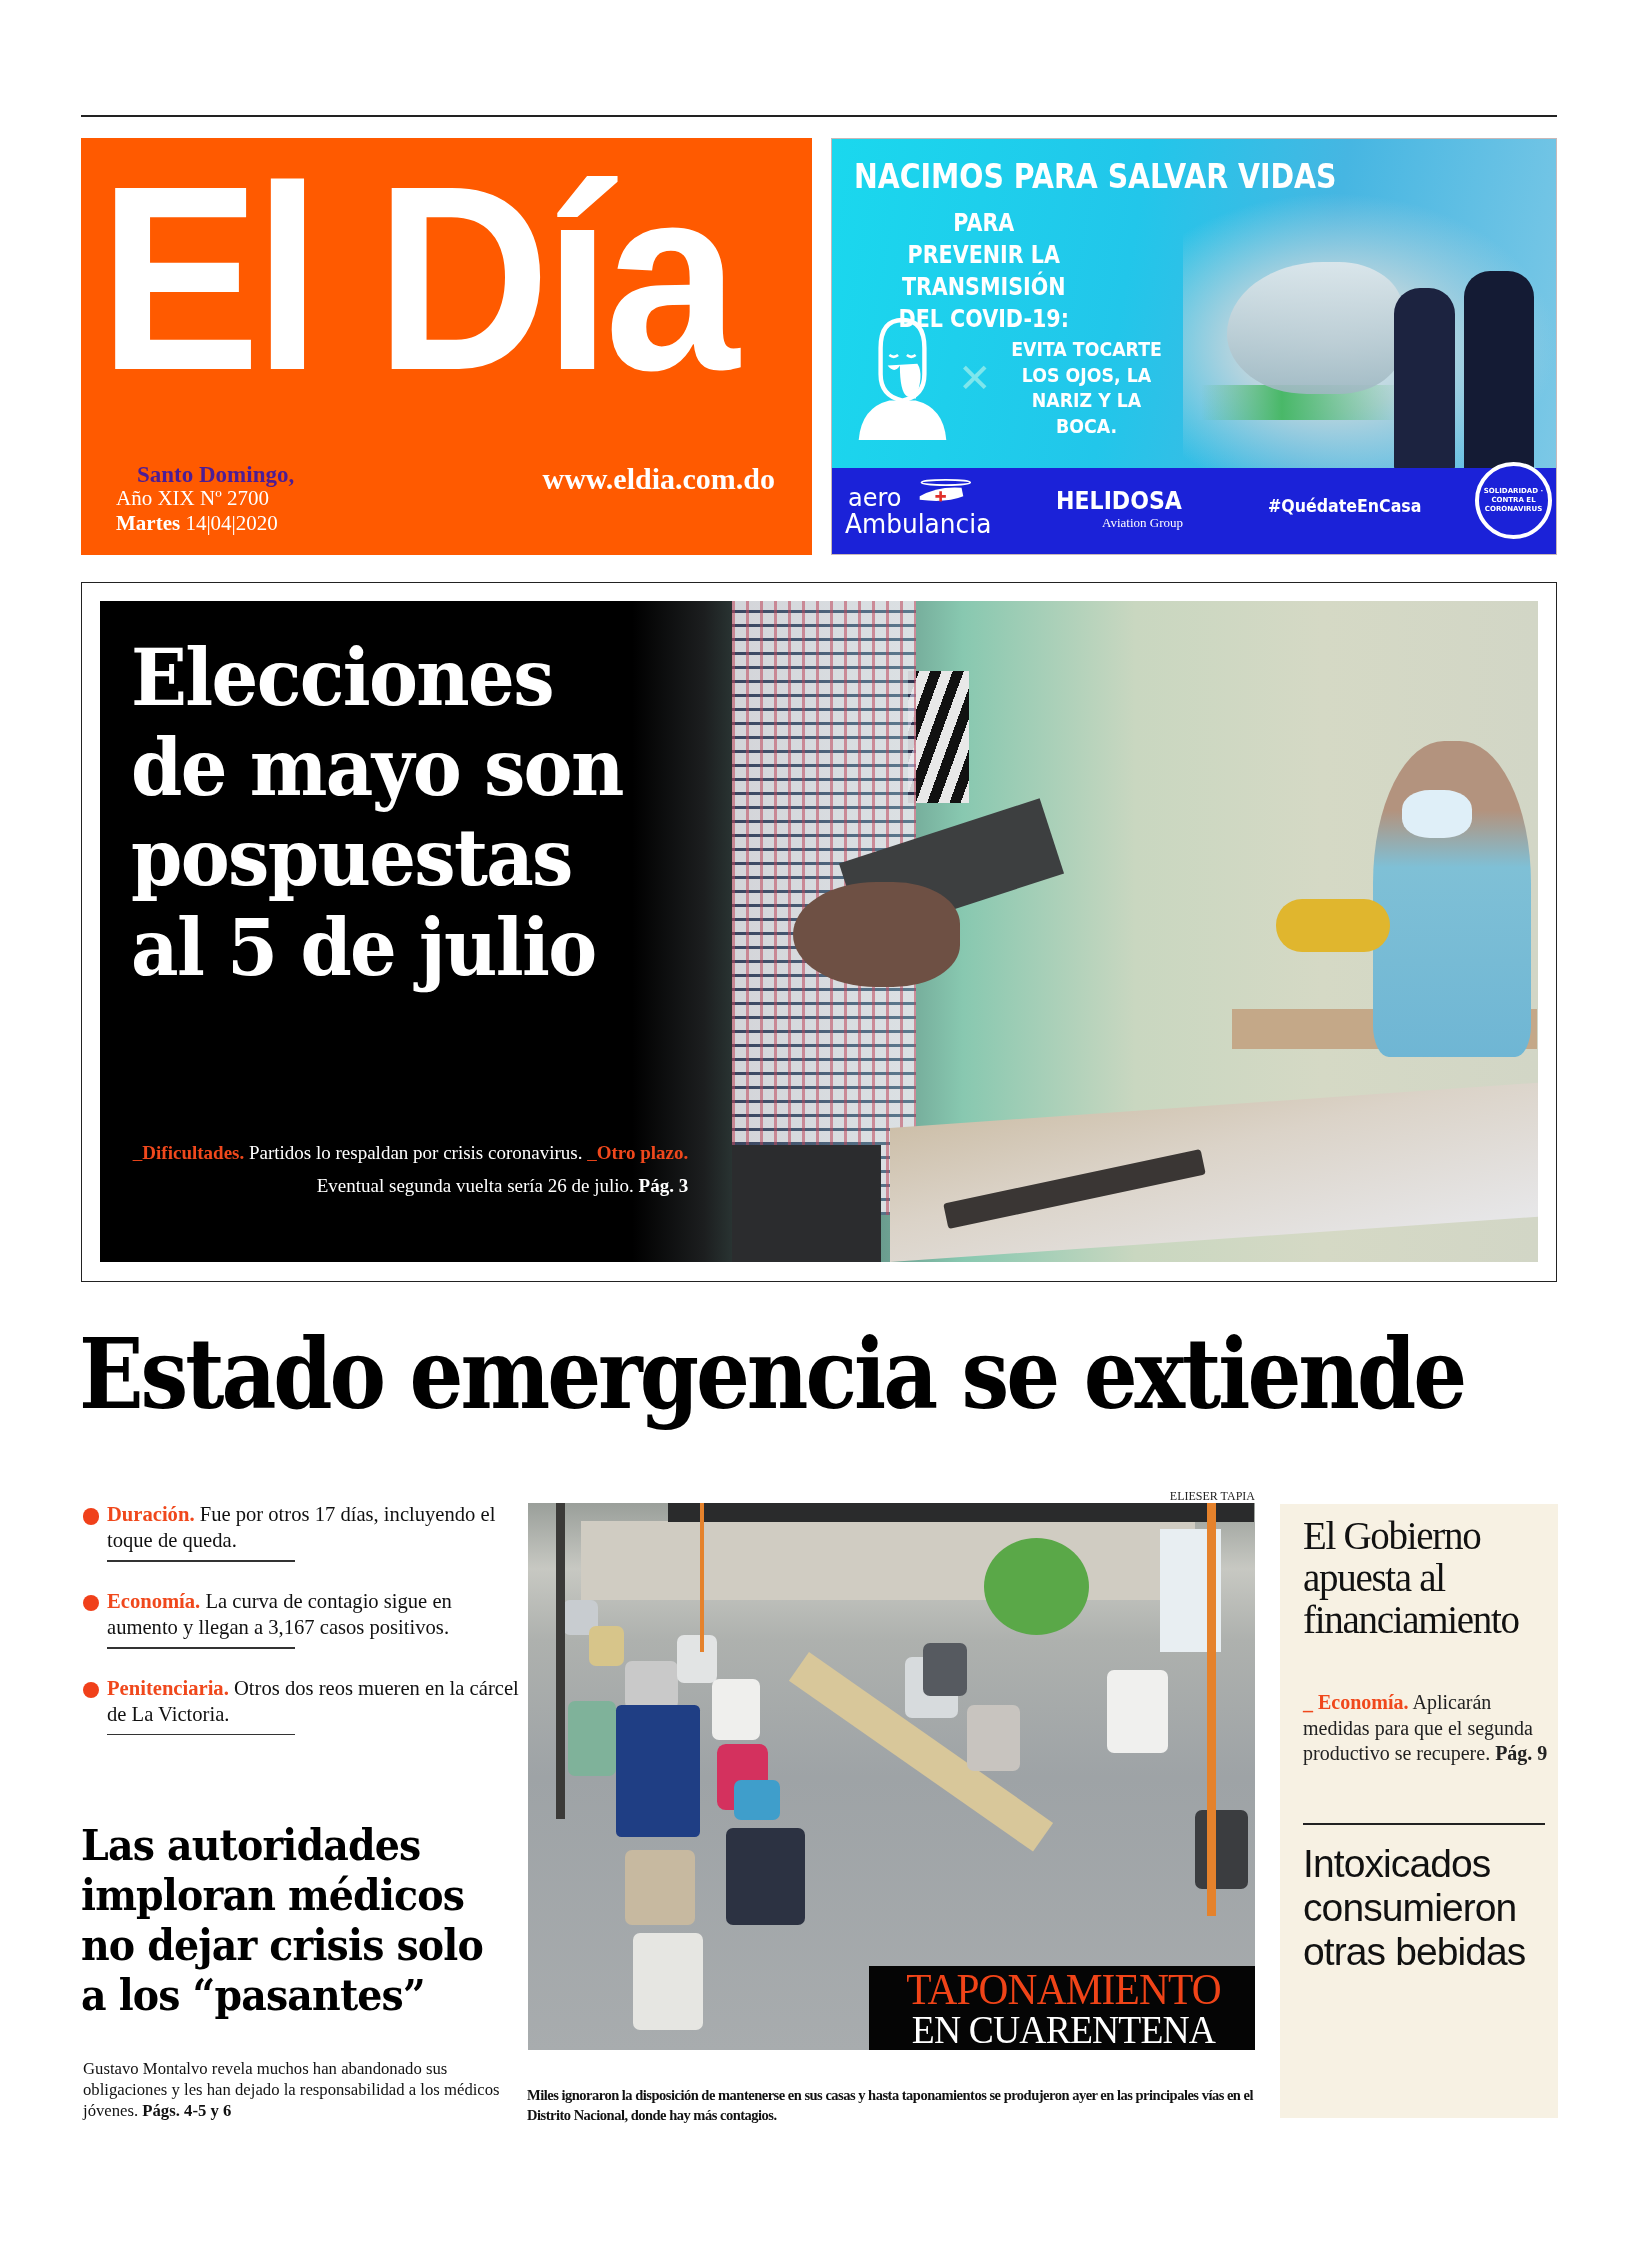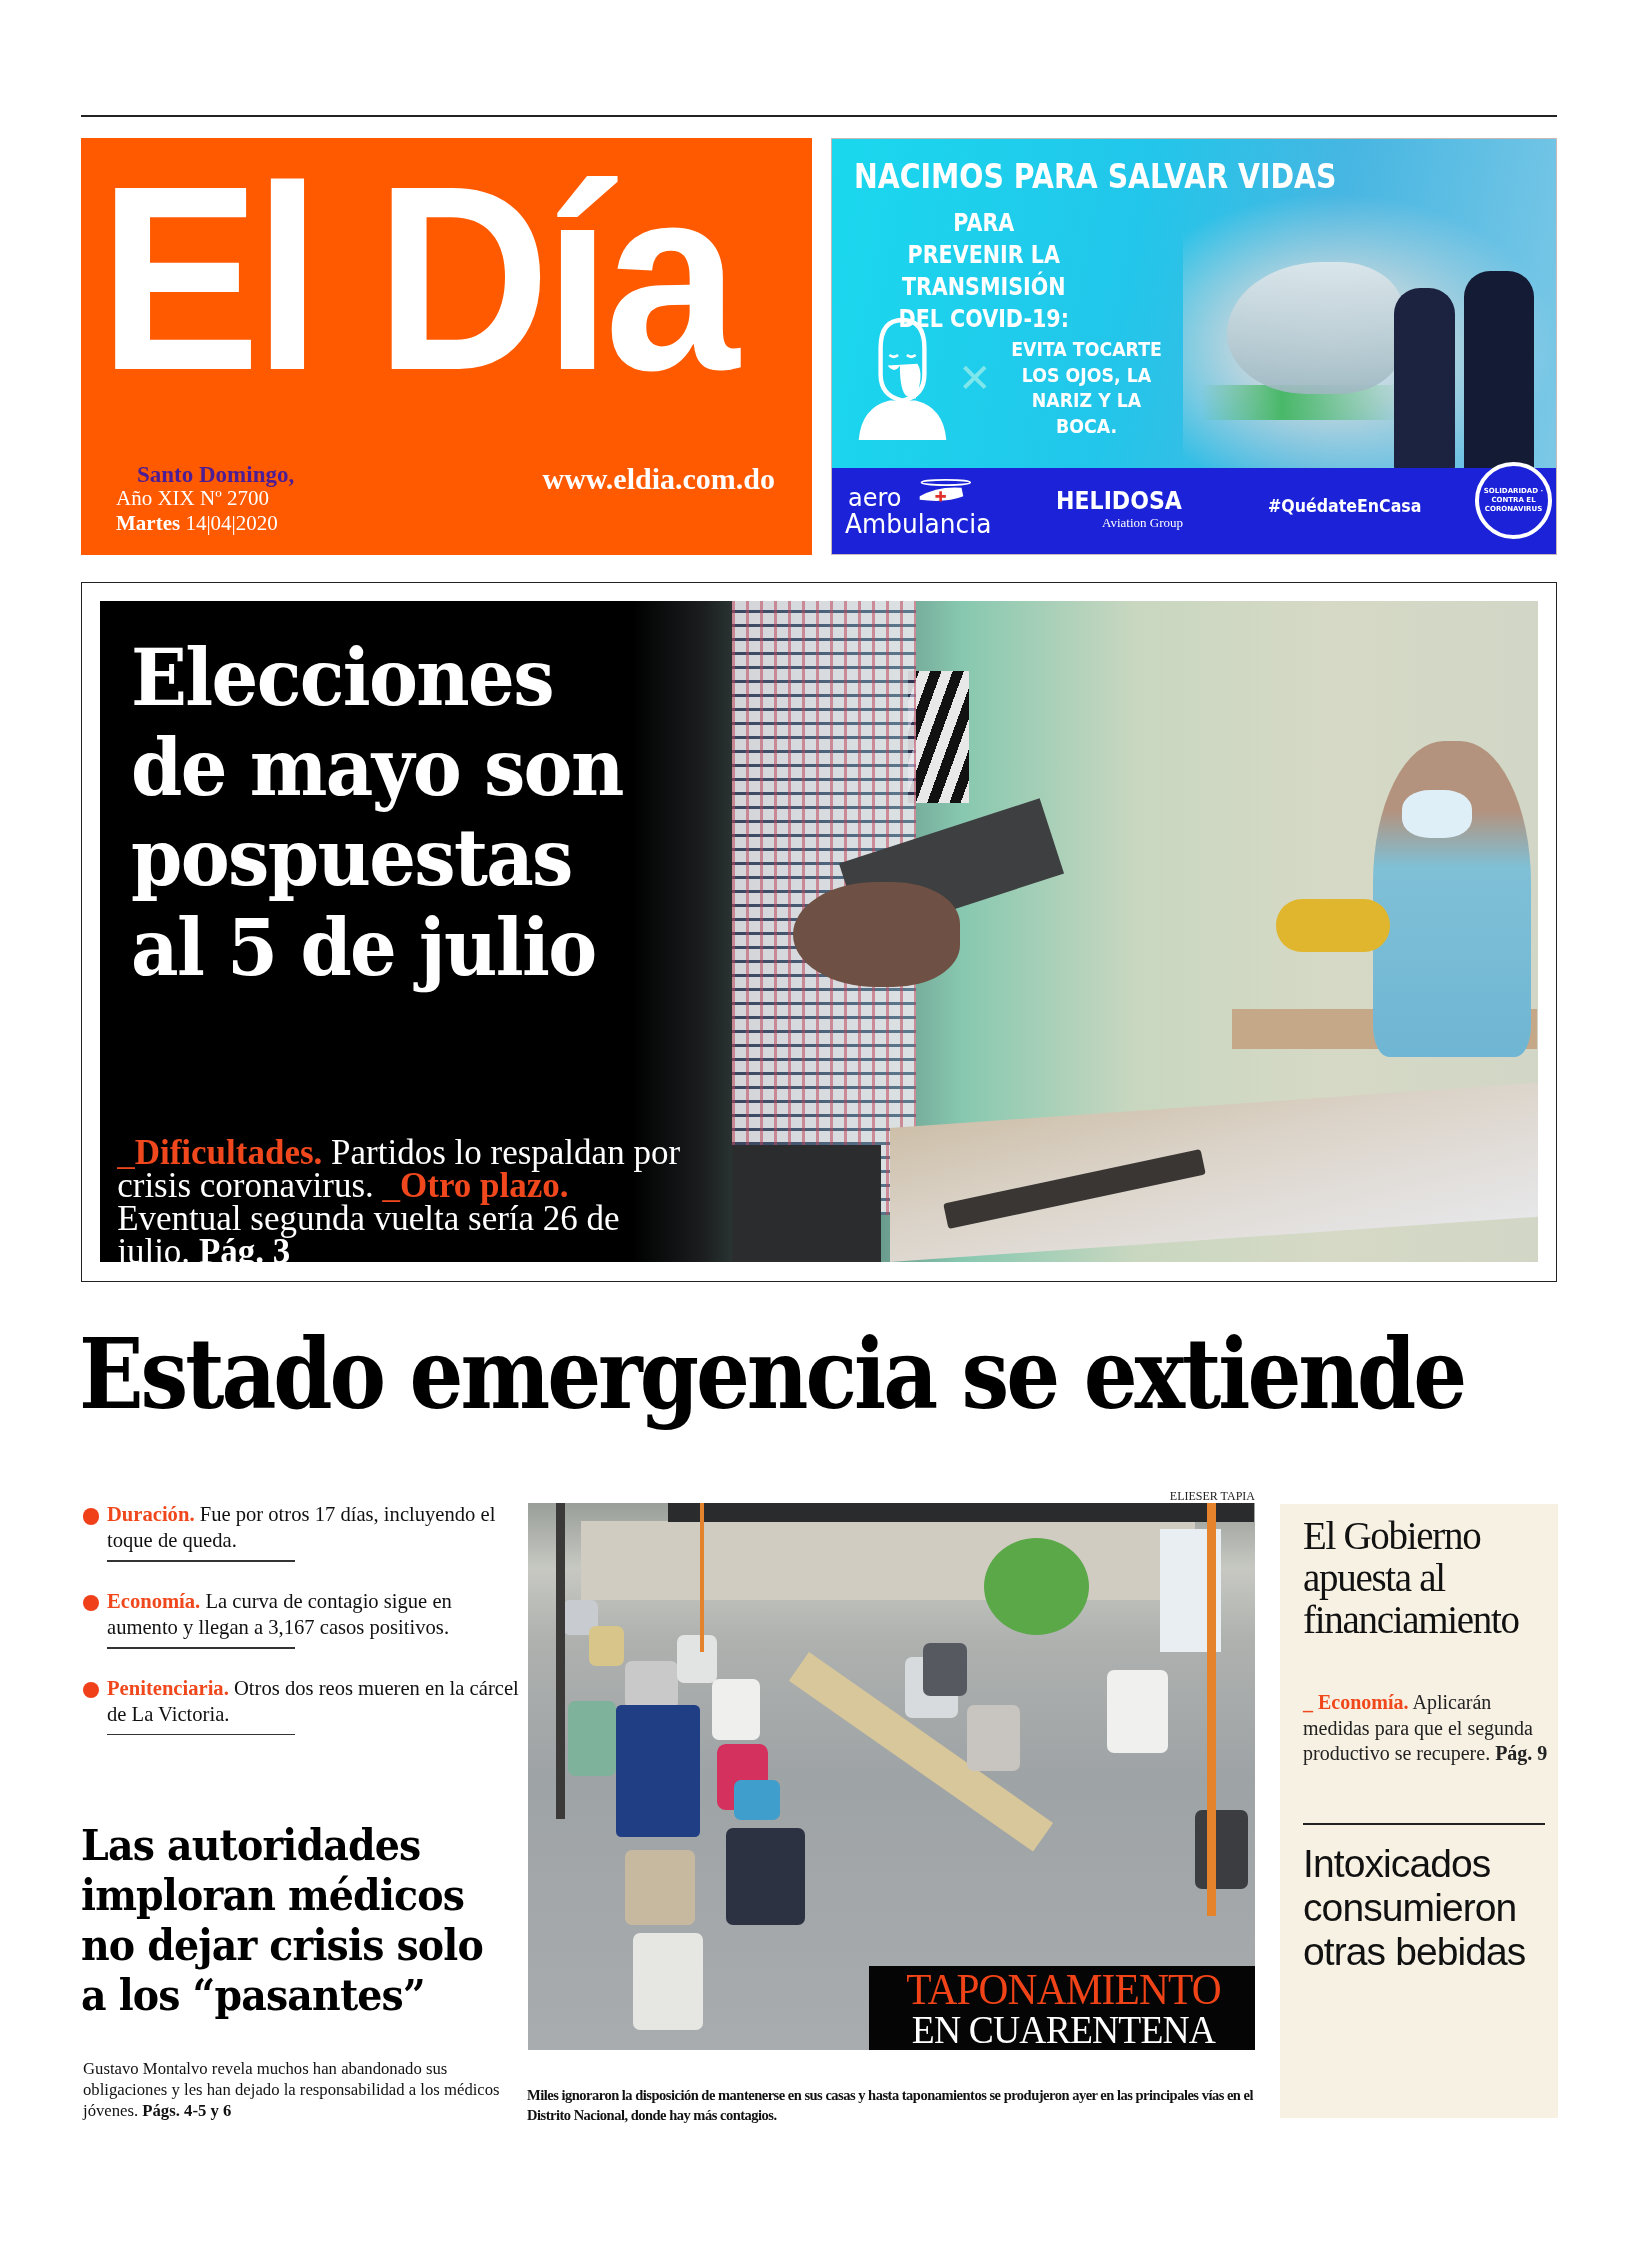--- a/index.html
+++ b/index.html
@@ -56,21 +56,21 @@
   #ep-ballot { position: absolute; left: 746px; top: 228px; width: 211px; height: 79px; background: #3d3f40; transform: rotate(-18deg); }
   #ep-flag { position: absolute; left: 808px; top: 70px; width: 61px; height: 132px; background: repeating-linear-gradient(110deg, #111 0 10.5px, #e8e8e8 10.5px 21px); }
   #ep-table { position: absolute; left: 1132px; top: 408px; width: 305px; height: 40px; background: #c4a888; }
   #ep-woman { position: absolute; left: 1273px; top: 140px; width: 158px; height: 316px; border-radius: 45% 45% 10% 10%; background: linear-gradient(180deg, #b3937e 0%, #b3937e 22%, #7fc0d6 40%, #6fb6d4 100%); }
   #ep-mask { position: absolute; left: 1302px; top: 189px; width: 70px; height: 48px; border-radius: 40%; background: #dfeff8; }
   #ep-arm { position: absolute; left: 1176px; top: 298px; width: 114px; height: 53px; border-radius: 26px; background: #e0b62e; }
   #ep-box { position: absolute; left: 790px; top: 527px; width: 648px; height: 134px; background: linear-gradient(170deg, #cdbfa9 0%, #dbd3c8 40%, #e7e7e9 100%); transform: skewY(-4deg); transform-origin: left top; }
   #ep-slot { position: absolute; left: 843px; top: 575px; width: 263px; height: 26px; background: #3a3634; border-radius: 3.5px; transform: rotate(-12deg); }
 
   #election-headline { position: absolute; left: 31px; top: 32px; width: 562px; color: #fff; font-family: "DejaVu Serif", serif; font-weight: 700; font-size: 79px; line-height: 90px; letter-spacing: -1.8px; transform: scaleX(0.93); transform-origin: left top; }
-  #election-deck { position: absolute; left: 17.6px; top: 535px; width: 571px; color: #fff; font-family: "Liberation Serif", serif; font-size: 35px; line-height: 33px; }
+  #election-deck { position: absolute; left: 17.6px; top: 535px; width: 571px; color: #fff; font-family: "Liberation Serif", serif; font-size: 19px; line-height: 33px; text-align: right; }
   .kicker-red { color: #f0481c; font-weight: 700; }
   .kicker-dash { color: #f0481c; }
   .pag { font-weight: 700; }
 
   
   #main-headline { left: 79px; top: 1317px; width: 1492px; font-family: "DejaVu Serif", serif; font-weight: 700; font-size: 98px; line-height: 114px; letter-spacing: -3.5px; color: #000; white-space: nowrap; transform: scaleX(0.865); transform-origin: left top; }
 
   
   #bullets { left: 81px; top: 1501px; width: 439px; }
   .bullet { position: relative; padding-left: 26px; margin-bottom: 26px; font-family: "Liberation Serif", serif; font-size: 20.6px; line-height: 26px; color: #111; }

